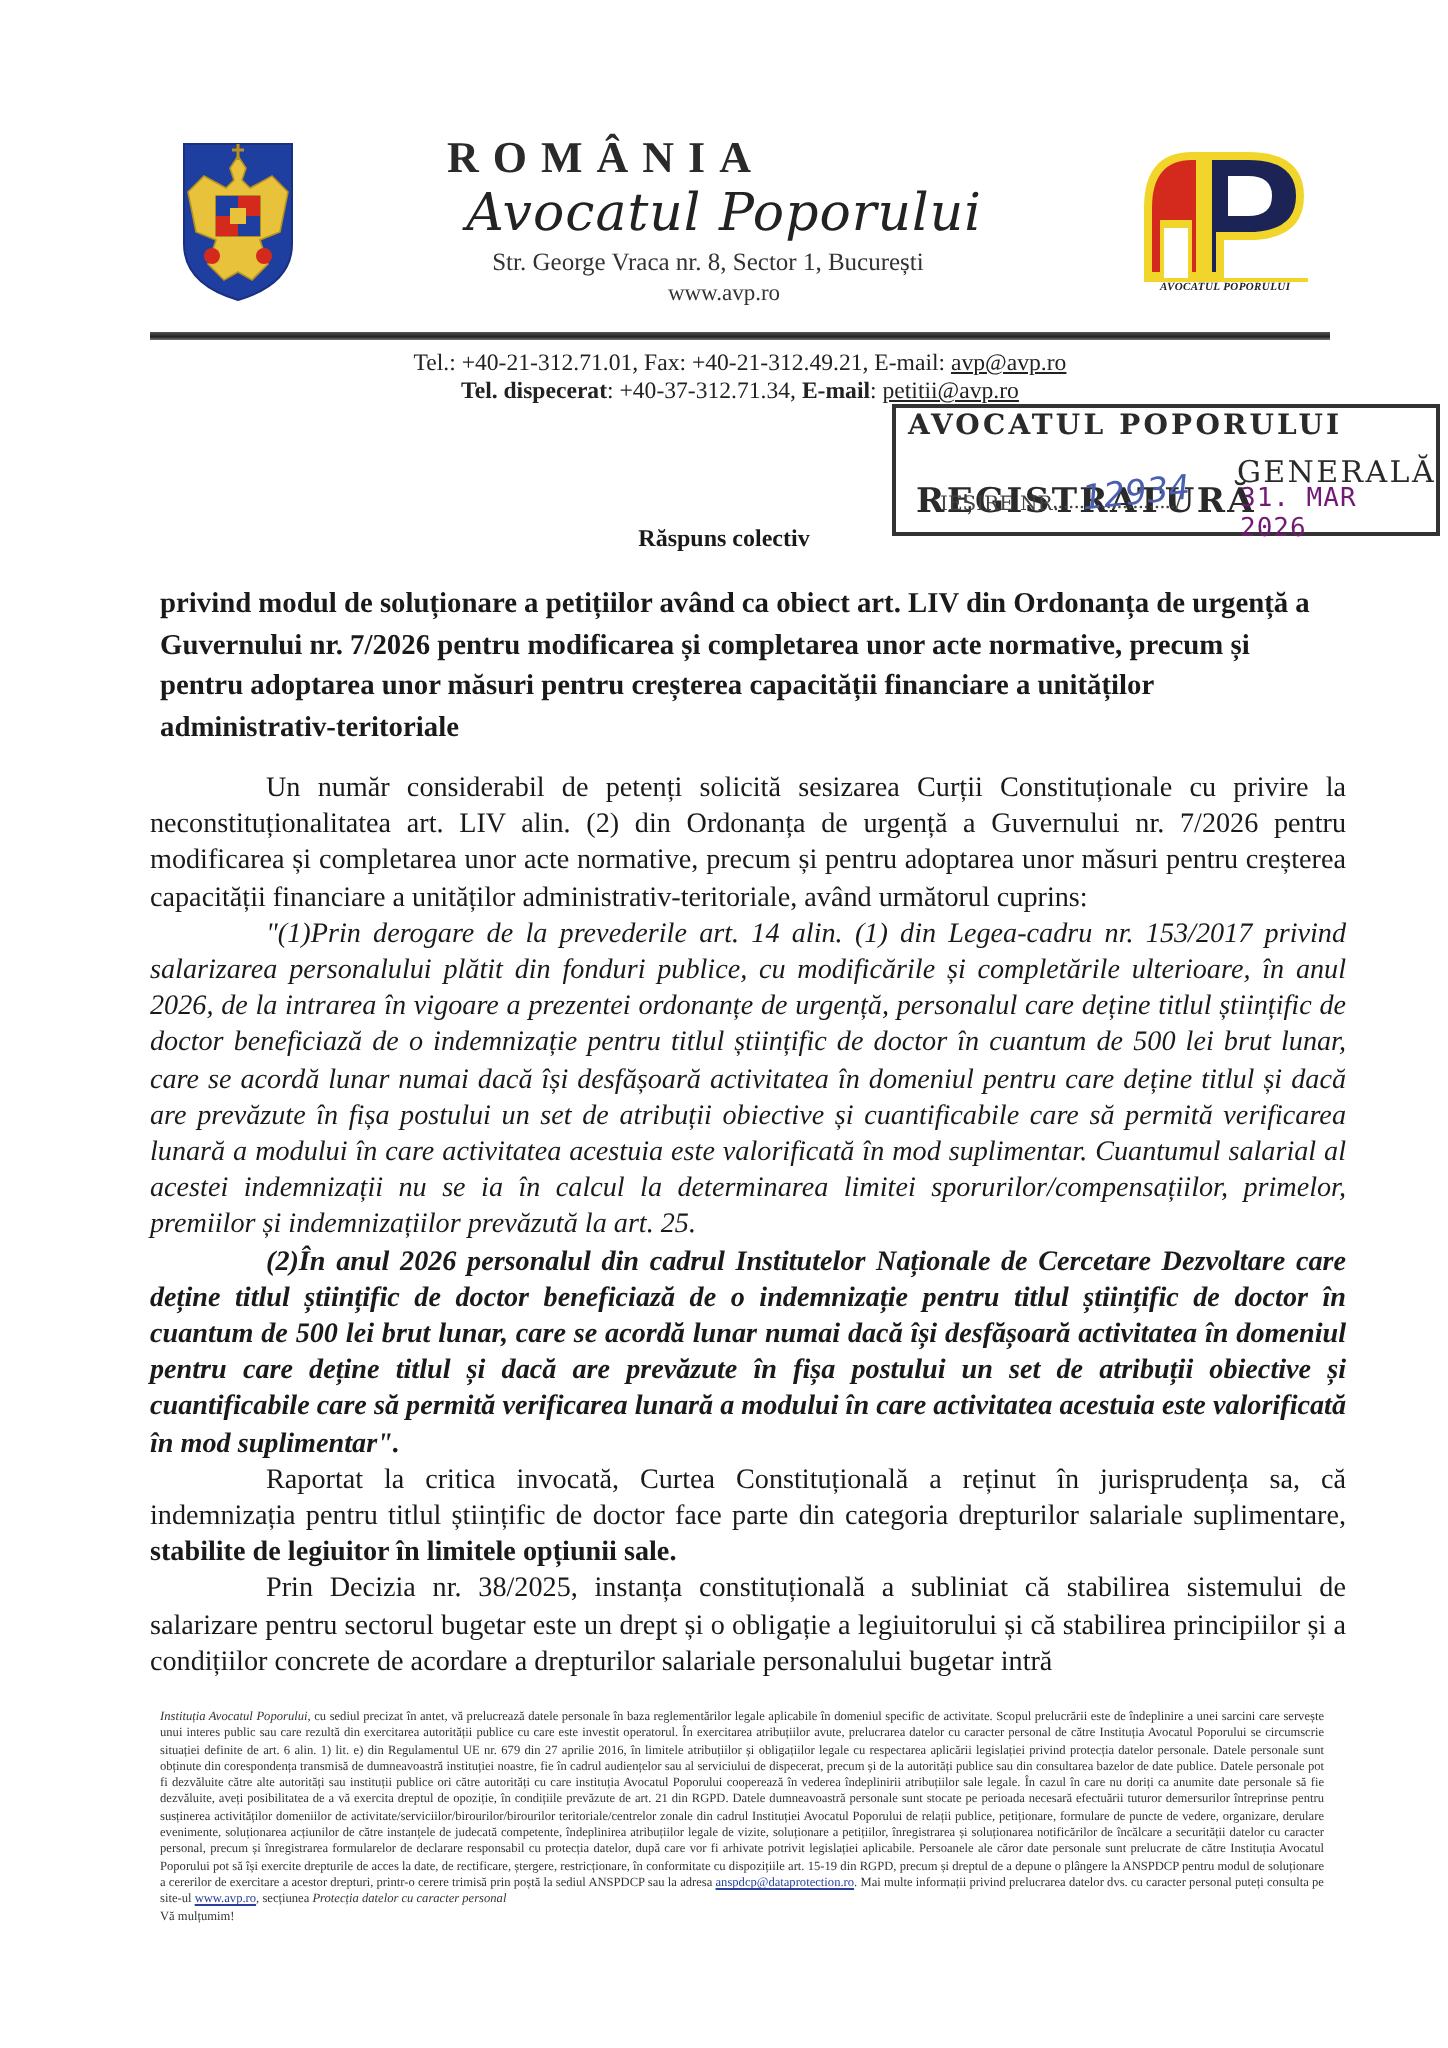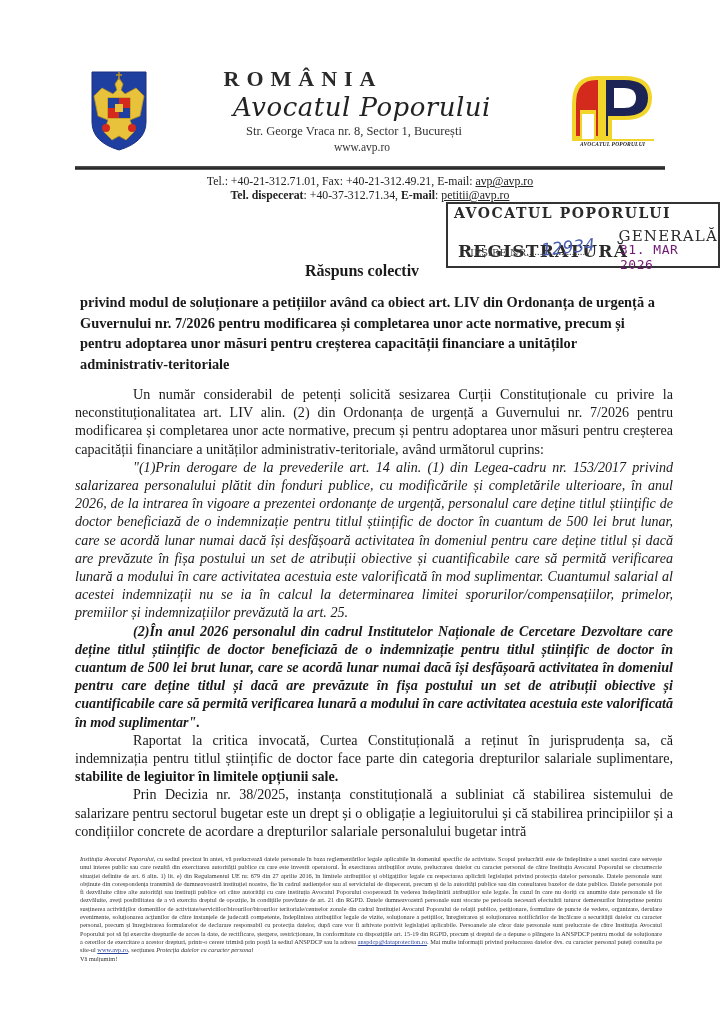--- a/index.html
+++ b/index.html
@@ -52,21 +52,21 @@
   }
   .stamp .s-title { position: absolute; left: 6px; top: 1px; font-size: 14px; font-weight: bold; letter-spacing: 1.6px; color: #2a2a2a; }
   .stamp .s-reg { position: absolute; left: 10px; top: 37px; font-size: 17px; font-weight: bold; letter-spacing: 1.2px; color: #2a2a2a; }
   .stamp .s-gen { position: absolute; right: 0; top: 23px; font-size: 15px; font-weight: normal; letter-spacing: 1.2px; color: #2a2a2a; }
   .stamp .s-out { position: absolute; left: 22px; top: 43px; font-size: 10px; font-weight: normal; color: #444; }
   .stamp .s-dots { position: absolute; left: 78px; top: 42px; font-size: 10px; color: #444; letter-spacing: -0.5px; }
   .stamp .s-num { position: absolute; left: 93px; top: 33px; font-size: 17px; color: #4a5fae; font-style: italic; font-family: "DejaVu Sans", sans-serif; transform: rotate(-6deg); }
   .stamp .s-date { position: absolute; left: 172px; top: 38px; font-size: 13px; color: #701a75; font-family: "DejaVu Sans Mono", monospace; letter-spacing: 0.5px; }
 
   
-  .doc-title { left: 0; width: 724px; top: 262px; text-align: center; font-size: 16px; font-weight: bold; }
+  .doc-title { left: 0; width: 724px; top: 262px; text-align: center; font-size: 12px; font-weight: bold; }
   .doc-subject {
     left: 80px; width: 580px; top: 292px; text-align: left; font-size: 14.4px; font-weight: bold; line-height: 20.5px;
   }
 
   
   .body-text {
     left: 75px; width: 598px; top: 385px; font-size: 14.1px; line-height: 18.2px; text-align: justify;
   }
   .body-text p { margin: 0; }
   .indent { text-indent: 58px; }

